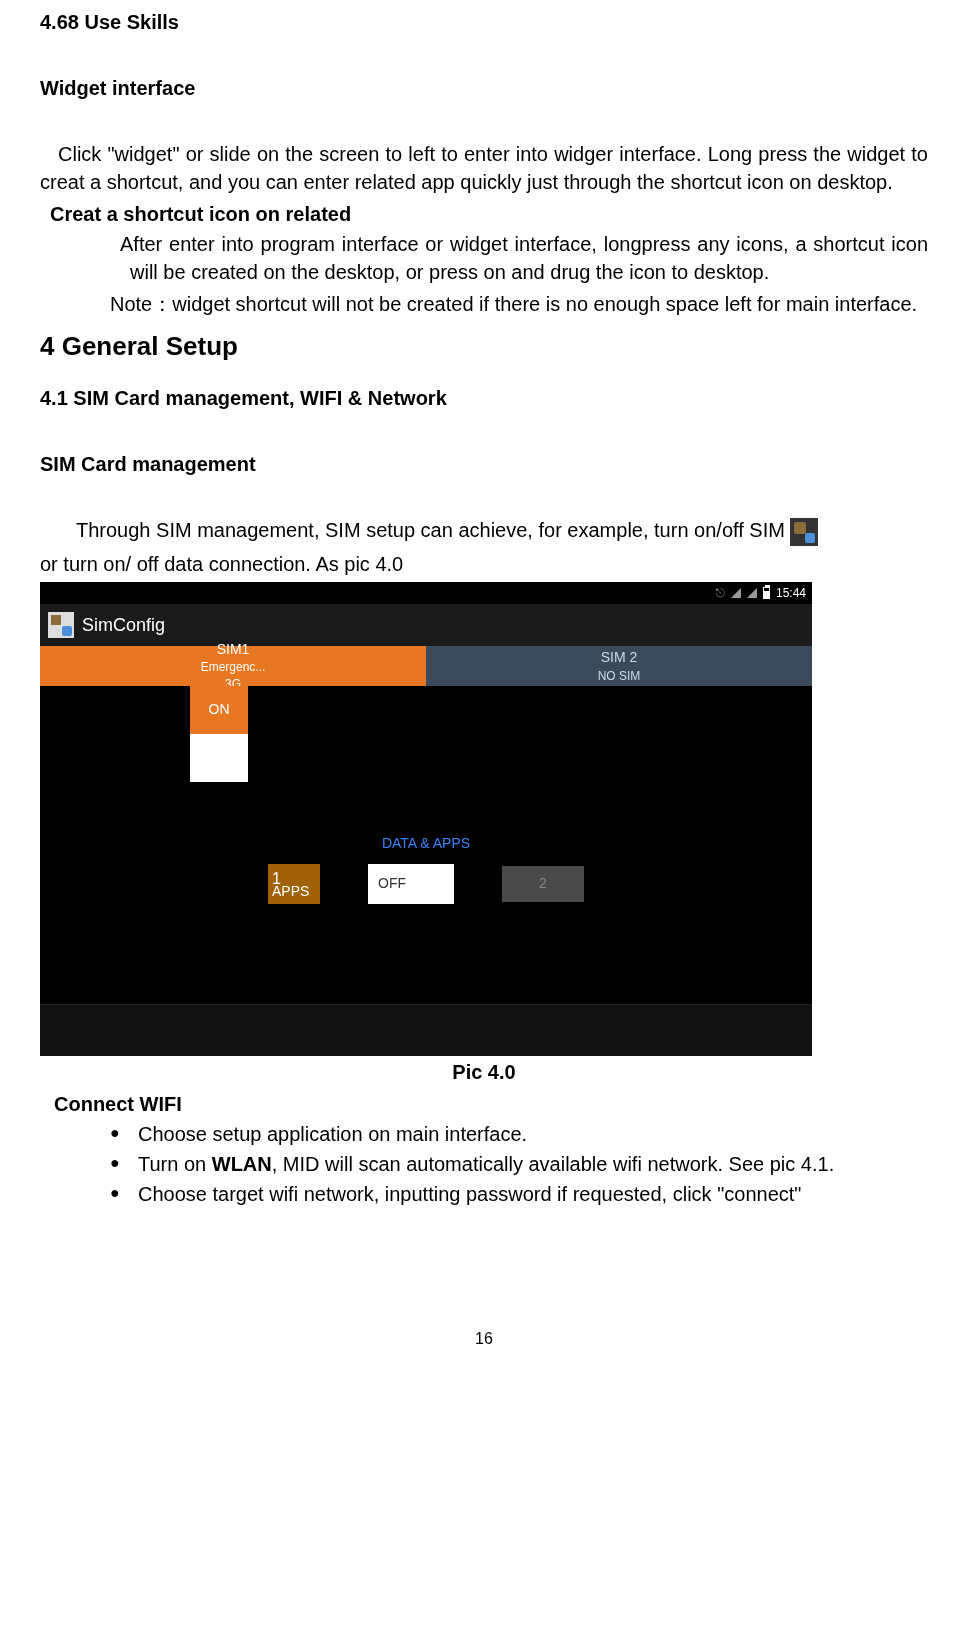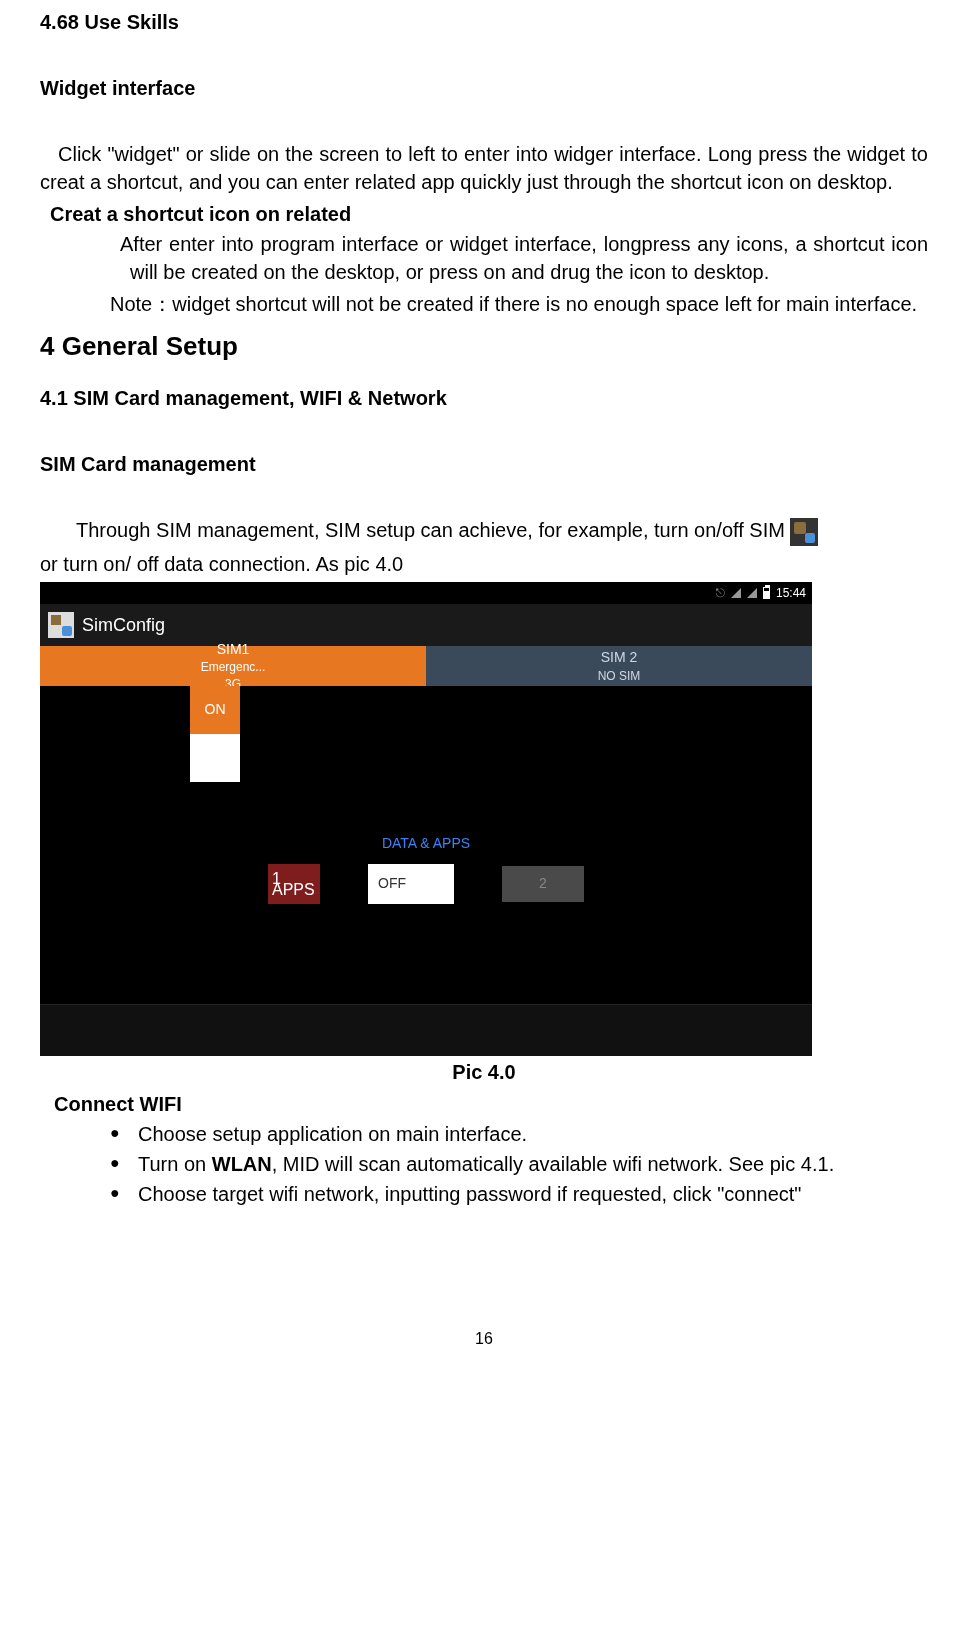--- a/index.html
+++ b/index.html
@@ -88,29 +88,29 @@
     .app-icon::before{content:"";position:absolute;left:3px;top:3px;width:10px;height:10px;background:#8a6d3b;}
     .app-icon::after{content:"";position:absolute;right:2px;bottom:2px;width:10px;height:10px;background:#4a90d9;border-radius:2px;}
 
     .sim-tabs { display: flex; height: 40px; }
     .sim-tab { flex: 1; display: flex; flex-direction: column; align-items: center; justify-content: center; font-size: 12px; }
     .sim-tab.active { background: #e87722; }
     .sim-tab.inactive { background: #3b4a5a; color: #cfd8e3; }
     .sim-name { font-size: 14px; }
 
     .center-area { position: relative; height: 300px; }
-    .vert-switch { position: absolute; left: 150px; top: 0; width: 50px; }
+    .vert-switch { position: absolute; left: 150px; top: 0; width: 58px; }
     .vs-cell { height: 48px; display:flex;align-items:center;justify-content:center;font-size:14px; }
     .vs-on { background:#e87722; color:#fff; }
     .vs-off { background:#fff; color:#000; }
 
     .data-label { position: absolute; left: 50%; transform: translateX(-50%); top: 148px; color:#3b82f6; font-size:14px; }
 
     .bottom-row { position: absolute; left: 50%; transform: translateX(-50%); top: 178px; display:flex; gap: 48px; align-items:center; }
-    .apps-box { width: 52px; height: 40px; background:#7f1d1d; display:flex; align-items:flex-end; padding:3px 4px; font-size:16px; color:#fff; position:relative;}
+    .apps-box { width: 52px; height: 40px; background:#a16207; display:flex; align-items:flex-end; padding:3px 4px; font-size:14px; color:#fff; position:relative;}
     .apps-box::before { content:"1"; position:absolute; left:4px; bottom:14px; font-size:16px; }
     .off-box { width: 86px; height: 40px; background:#fff; color:#333; display:flex;align-items:center;padding-left:10px; font-size:14px;}
     .gray-box { width: 82px; height: 36px; background:#4a4a4a; color:#888; display:flex;align-items:center;justify-content:center; font-size:14px;}
 
     .navbar {
       position: absolute; bottom: 0; left:0; right:0;
       height: 52px;
       background: #111;
       display:flex; align-items:center; justify-content:space-around;
       border-top: 1px solid #222;

